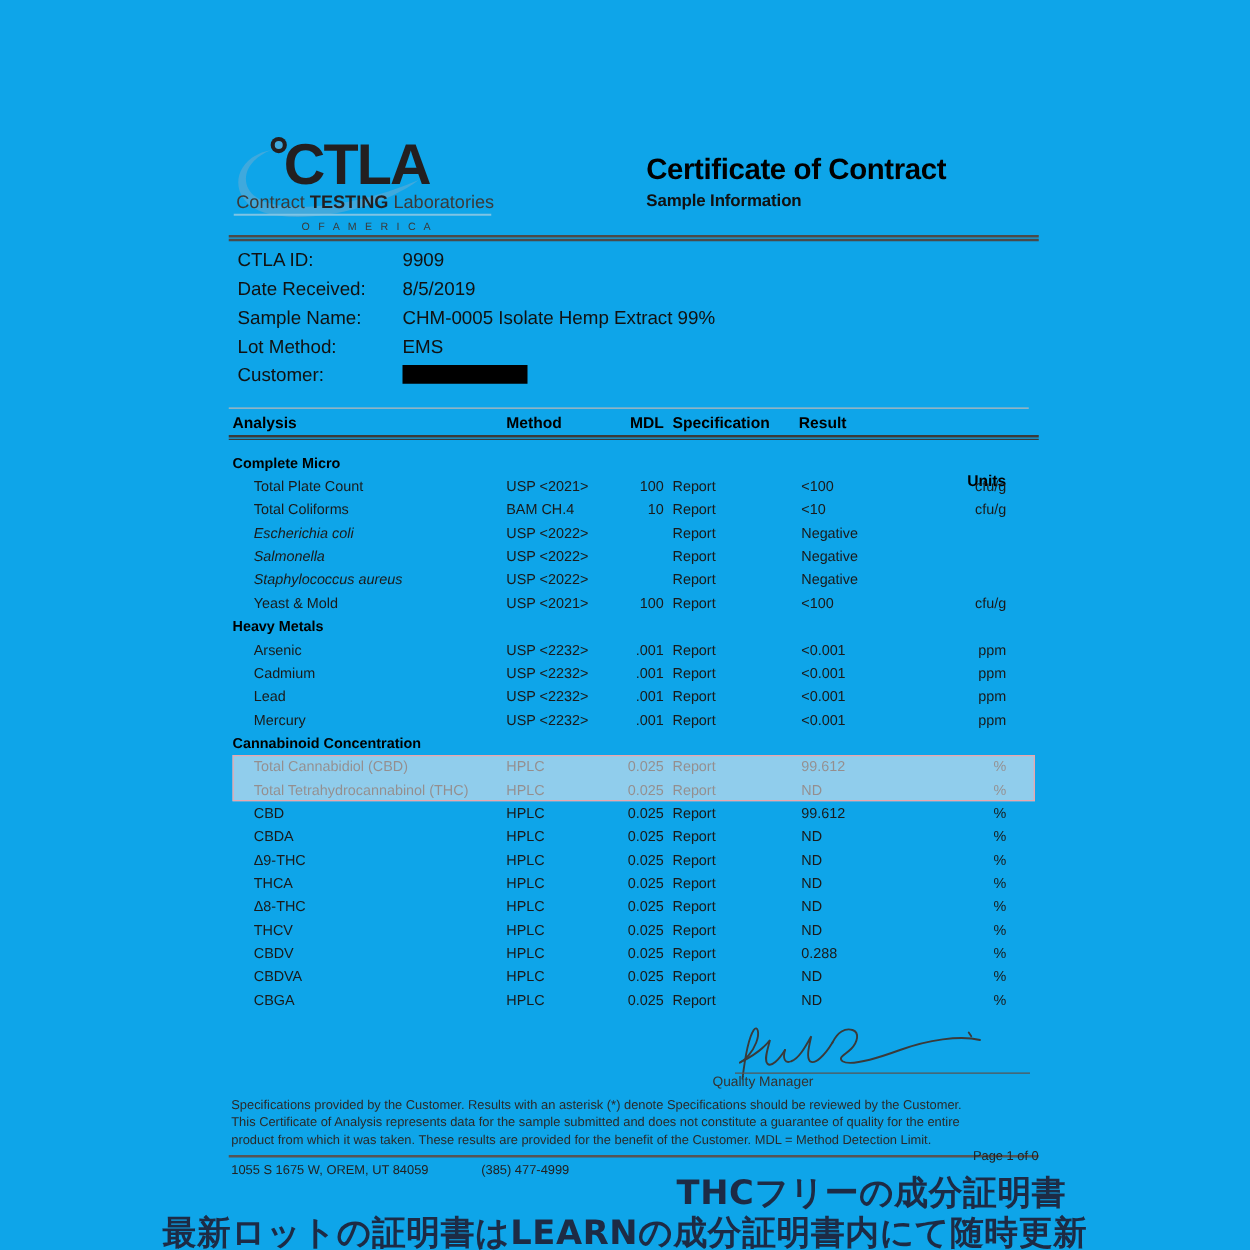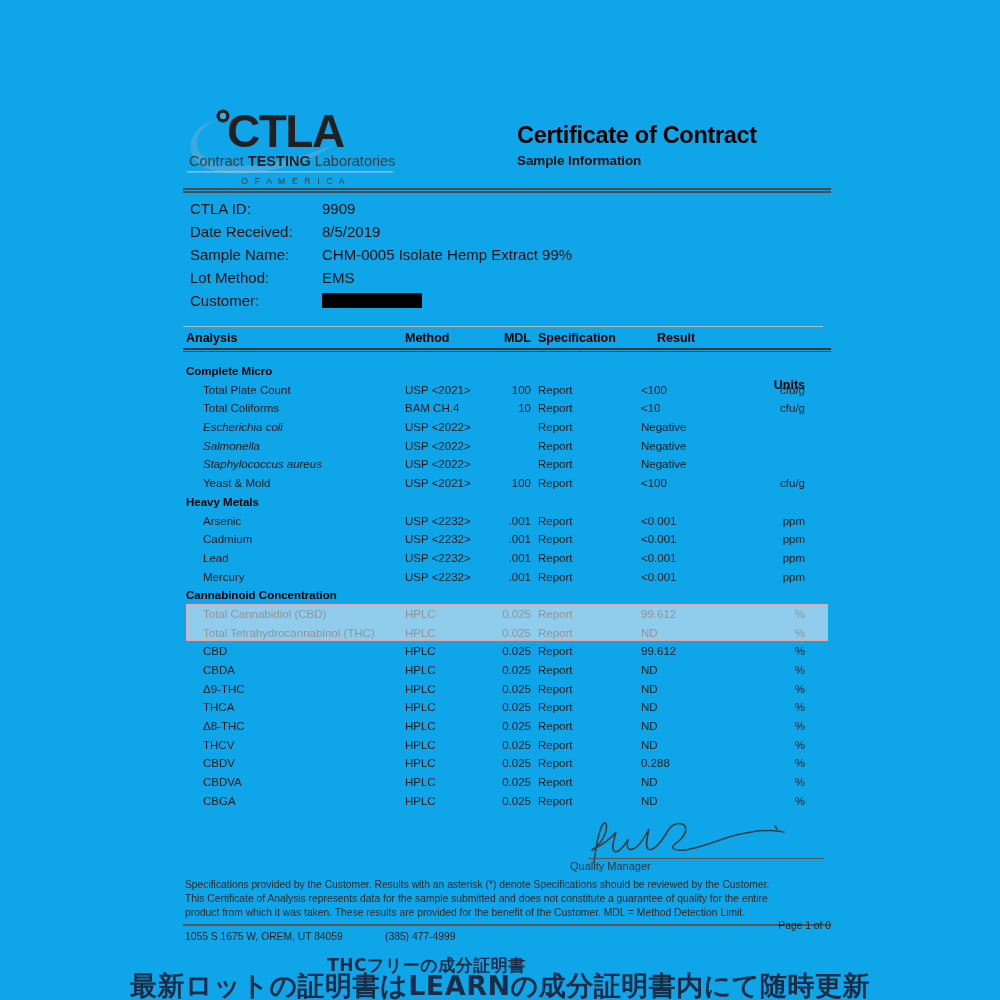--- a/index.html
+++ b/index.html
@@ -269,25 +269,24 @@
     top: 936px;
     width: 1000px;
     color: #1d2b45;
     font-family: "DejaVu Sans", sans-serif;
     font-weight: bold;
   }
   .jp-line1 {
     position: absolute;
     left: 0; top: 0;
     width: 853px;
-    text-align: center;
-    font-size: 17px;
+    text-align: right;
+    font-size: 27px;
     letter-spacing: 0.5px;
     white-space: nowrap;
-    margin-top: 18px;
   }
   .jp-line2 {
     position: absolute;
     left: 0; top: 32px;
     width: 1000px;
     text-align: center;
     font-size: 27px;
     letter-spacing: 0.5px;
     white-space: nowrap;
   }
@@ -353,21 +352,21 @@
       </div>
     </div>
 
   <div class="table-wrap">
     <div class="tbl-toprule"></div>
     <div class="tbl-head">
       <div class="cell" style="left:3px;">Analysis</div>
       <div class="cell" style="left:222px;">Method</div>
       <div class="cell" style="left:300px;width:48px;text-align:right;">MDL</div>
       <div class="cell" style="left:355px;">Specification</div>
-      <div class="cell" style="left:432px;padding-left:42px;">Result</div>
+      <div class="cell" style="left:456px;">Result</div>
       <div class="cell" style="left:570px;width:52px;text-align:right;margin-top:47px;">Units</div>
     </div>
     <div class="tbl-headrule">
       <div class="r1"></div>
         <div class="r2"></div>
     </div>
     <div class="tbl-body">
         <div class="sec-head">Complete Micro</div>
         <div class="row">
           <div class="c c-analysis">Total Plate Count</div>

